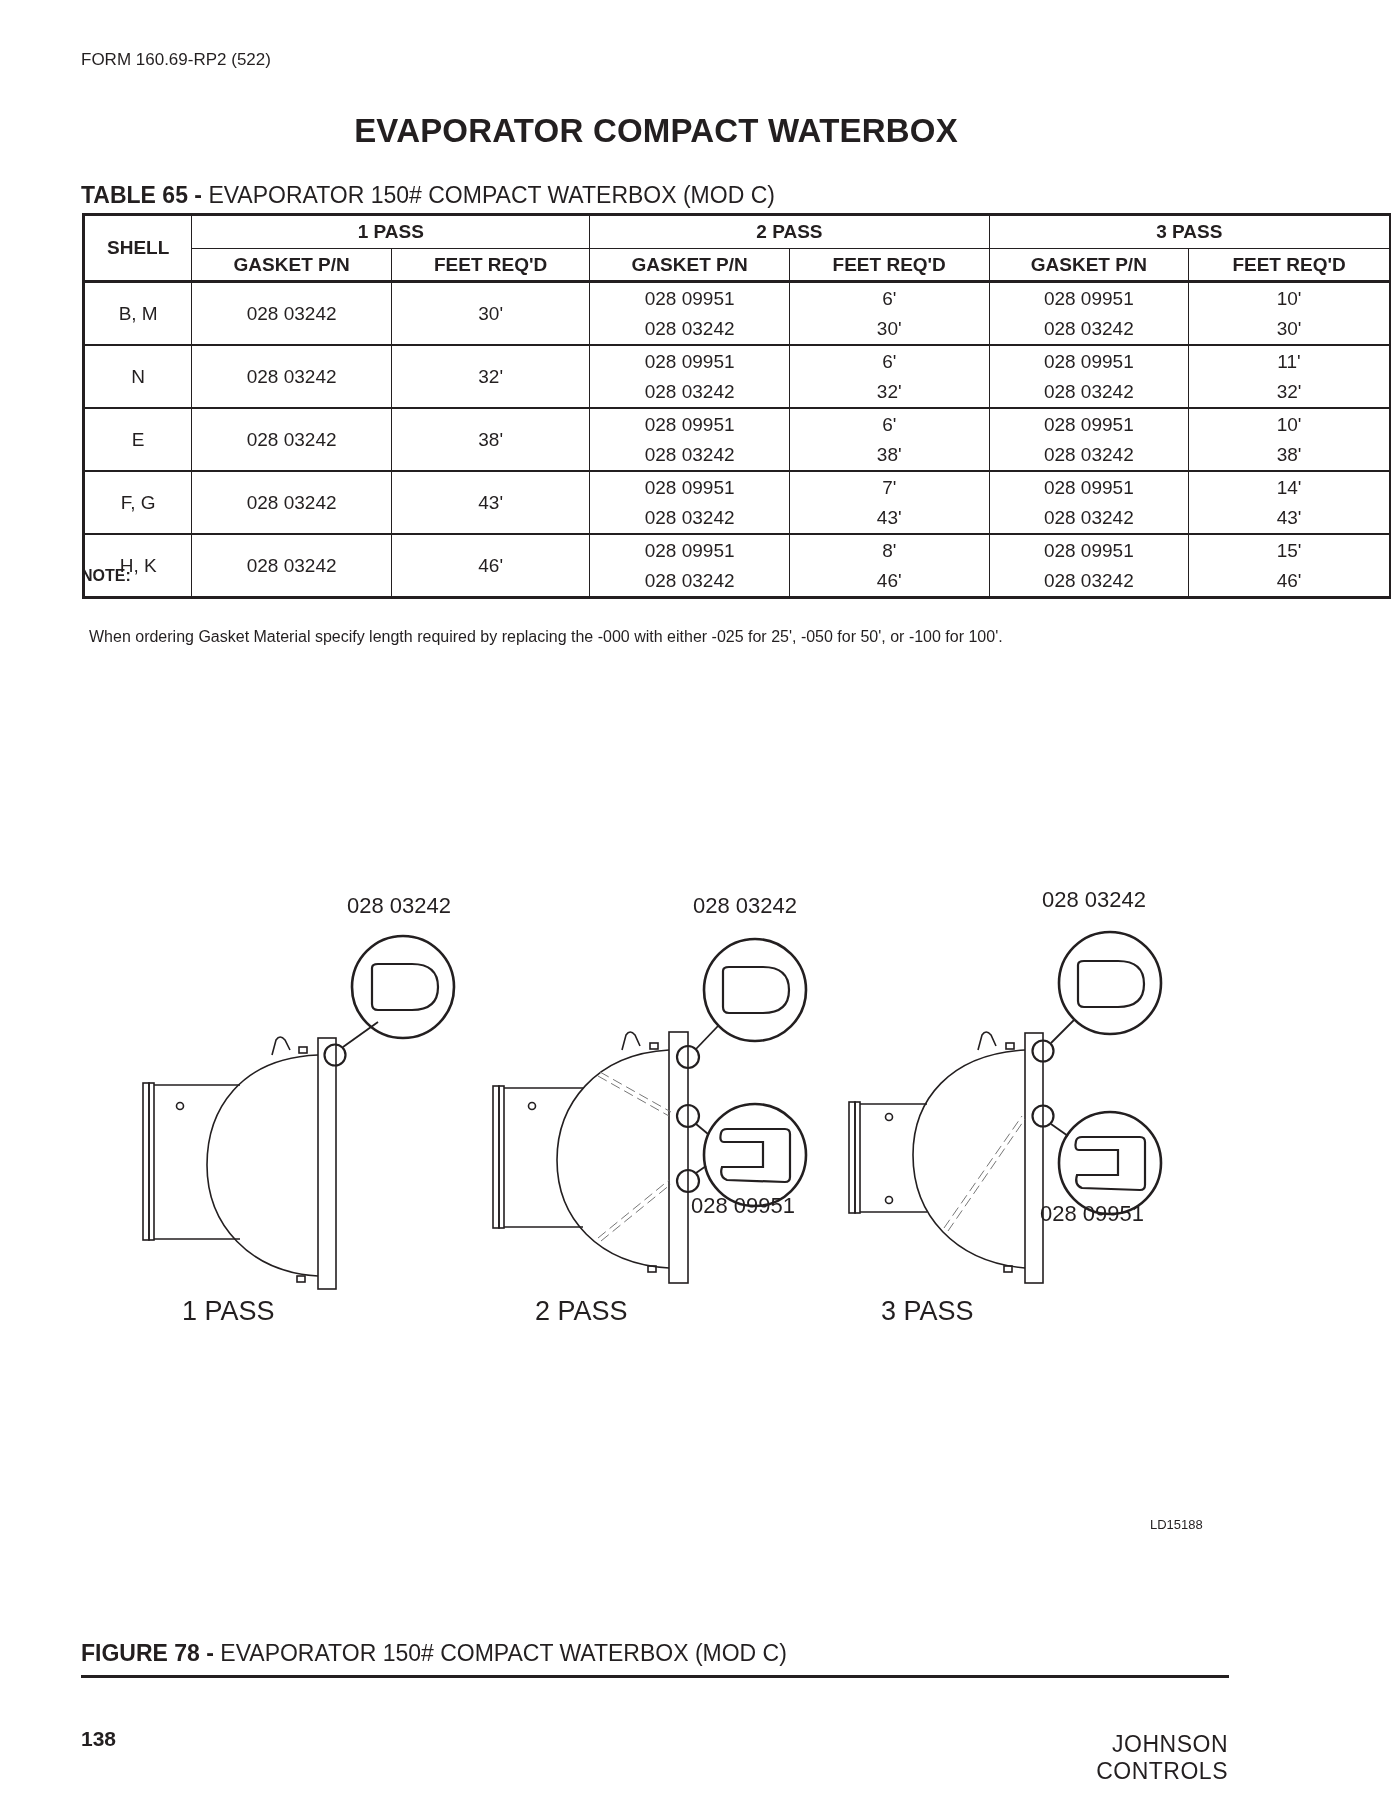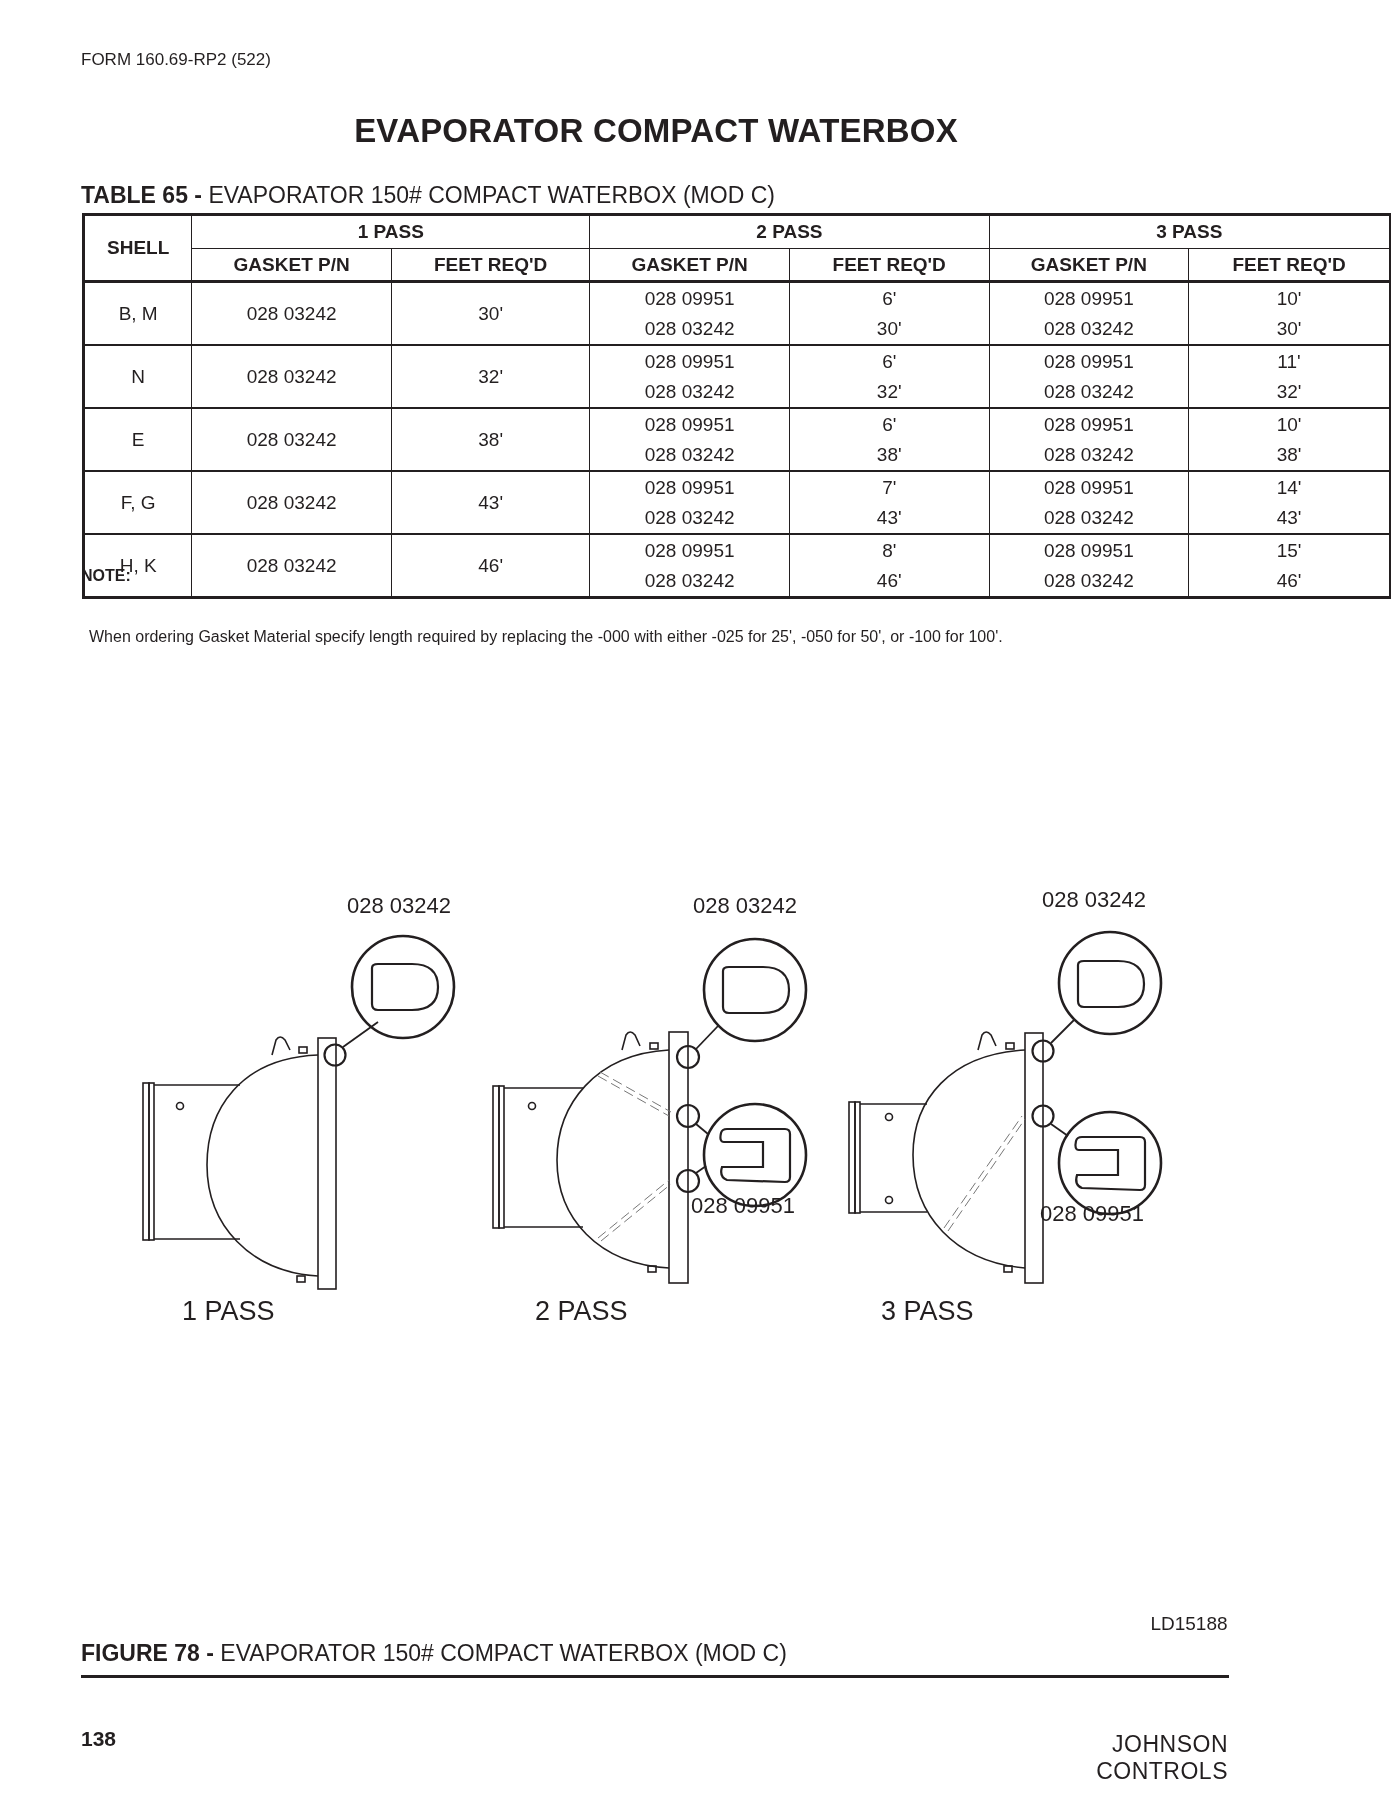--- a/index.html
+++ b/index.html
@@ -19,21 +19,21 @@
   table.data tbody tr:last-child td { border-bottom-width:3px; }
   table.data th.shell { border-left-width:3px; }
   table.data td.shell-cell { border-left-width:3px; }
   table.data .rightedge { border-right-width:3px; }
   .stack span { display:block; }
   .note-label { left:81px; top:567px; font-size:16px; font-weight:bold; }
   .note-text { left:81px; top:628px; font-size:16px;margin-left:8px; }
   svg.figure { position:absolute; left:0; top:0; }
   .callout-label { font-size:22px; }
   .pass-label { left:0; font-size:27px; }
-  .ld-no { left:1150px; width:78px; top:1613px; font-size:19px; text-align:center; }
+  .ld-no { left:1150px; width:78px; top:1517px; font-size:13px; text-align:left; }
   .fig-caption { left:81px; top:1640px; font-size:23px; }
   .rule { left:81px; top:1675px; width:1148px; height:3px; background:#231f20; }
   .page-no { left:81px; top:1727px; font-size:21px; font-weight:bold; }
   .company { left:1000px; width:228px; top:1731px; font-size:23px; text-align:right; letter-spacing:0.5px; }
 </style>
 </head>
 <body>
 
 <div class="abs form-no">FORM 160.69-RP2 (522)</div>
 <div class="abs page-title">EVAPORATOR COMPACT WATERBOX</div>

